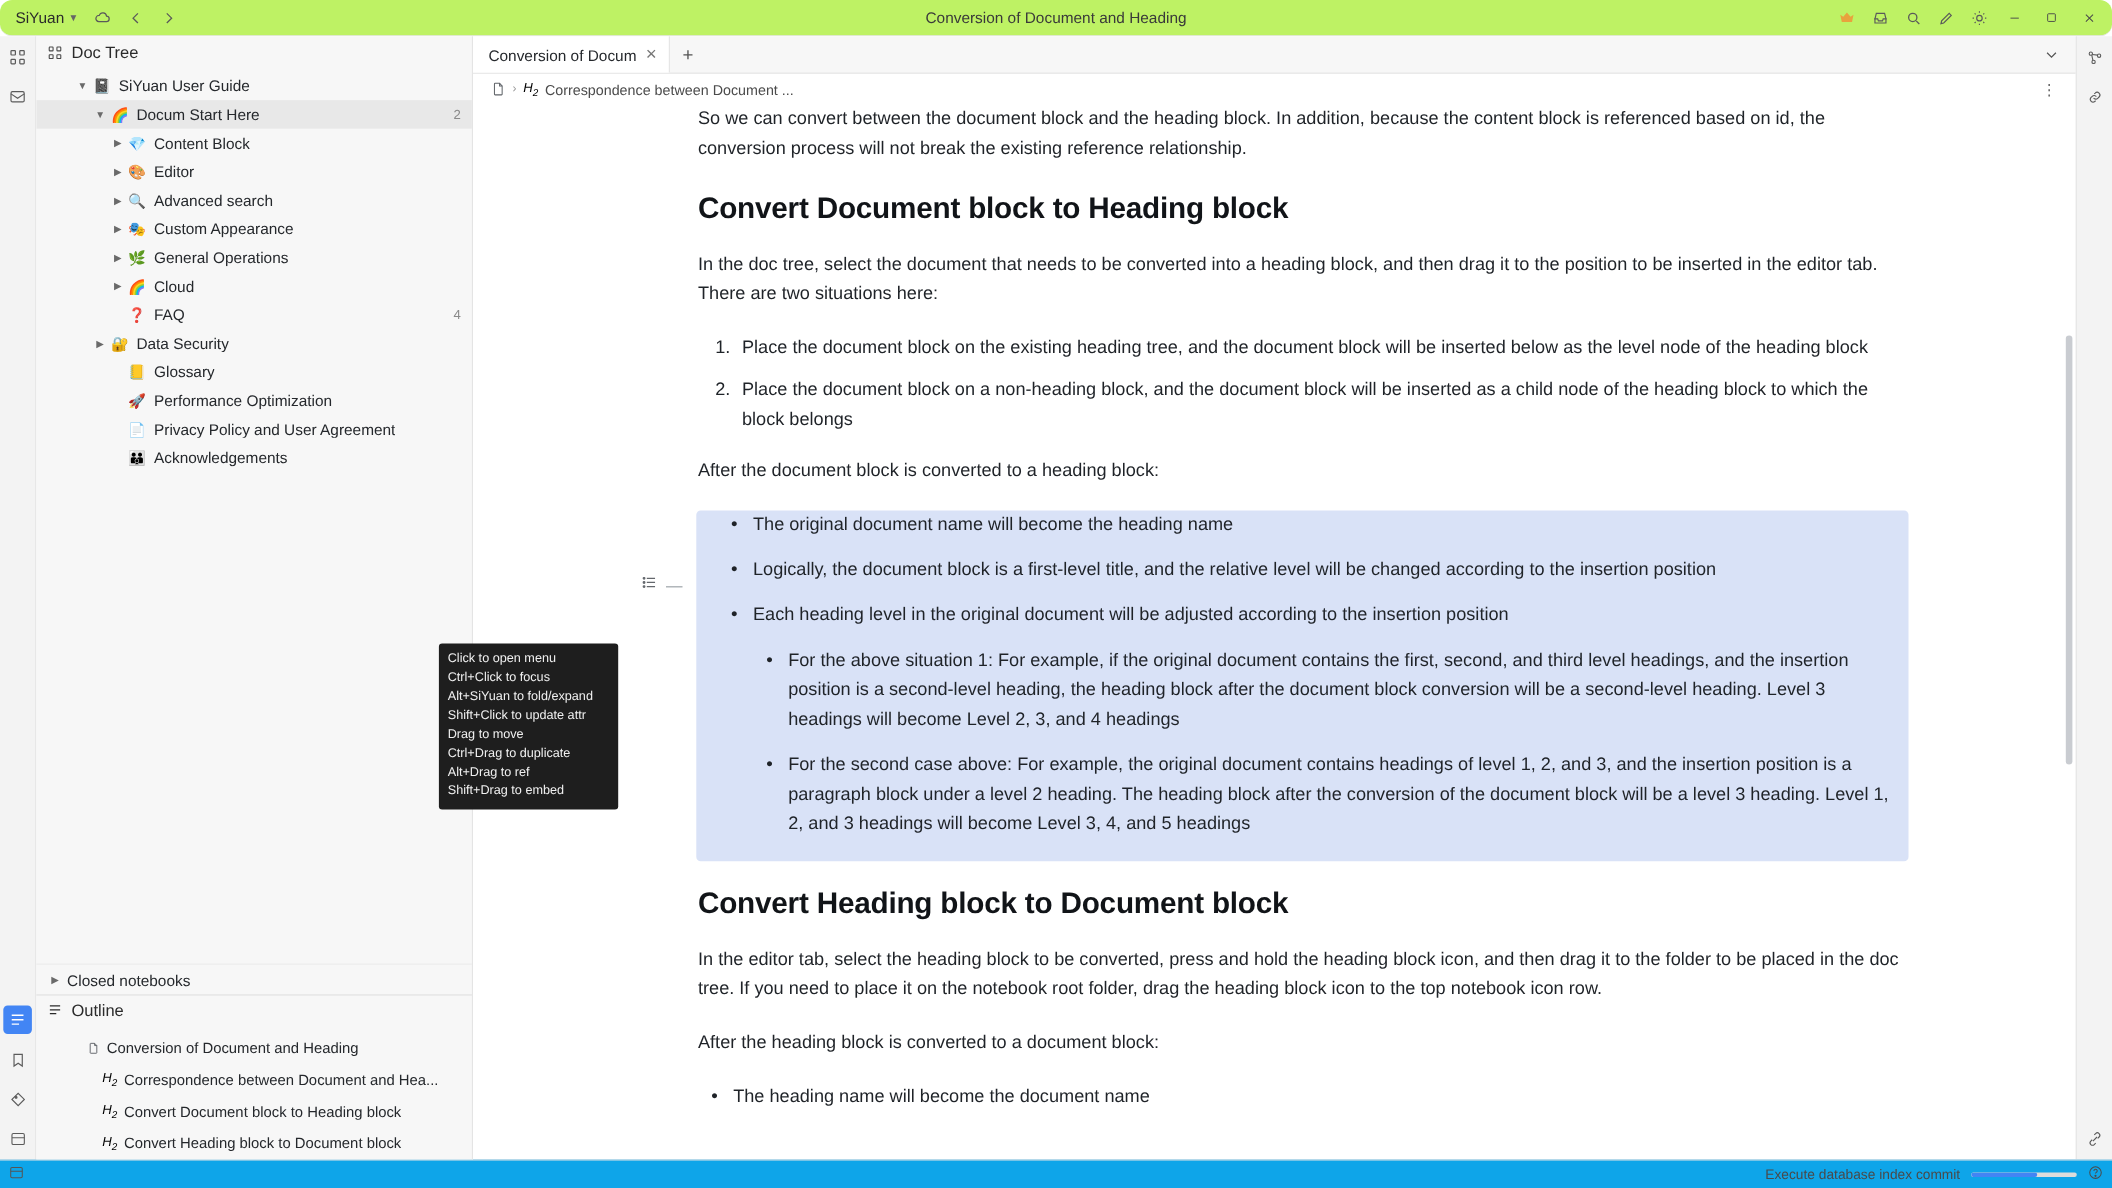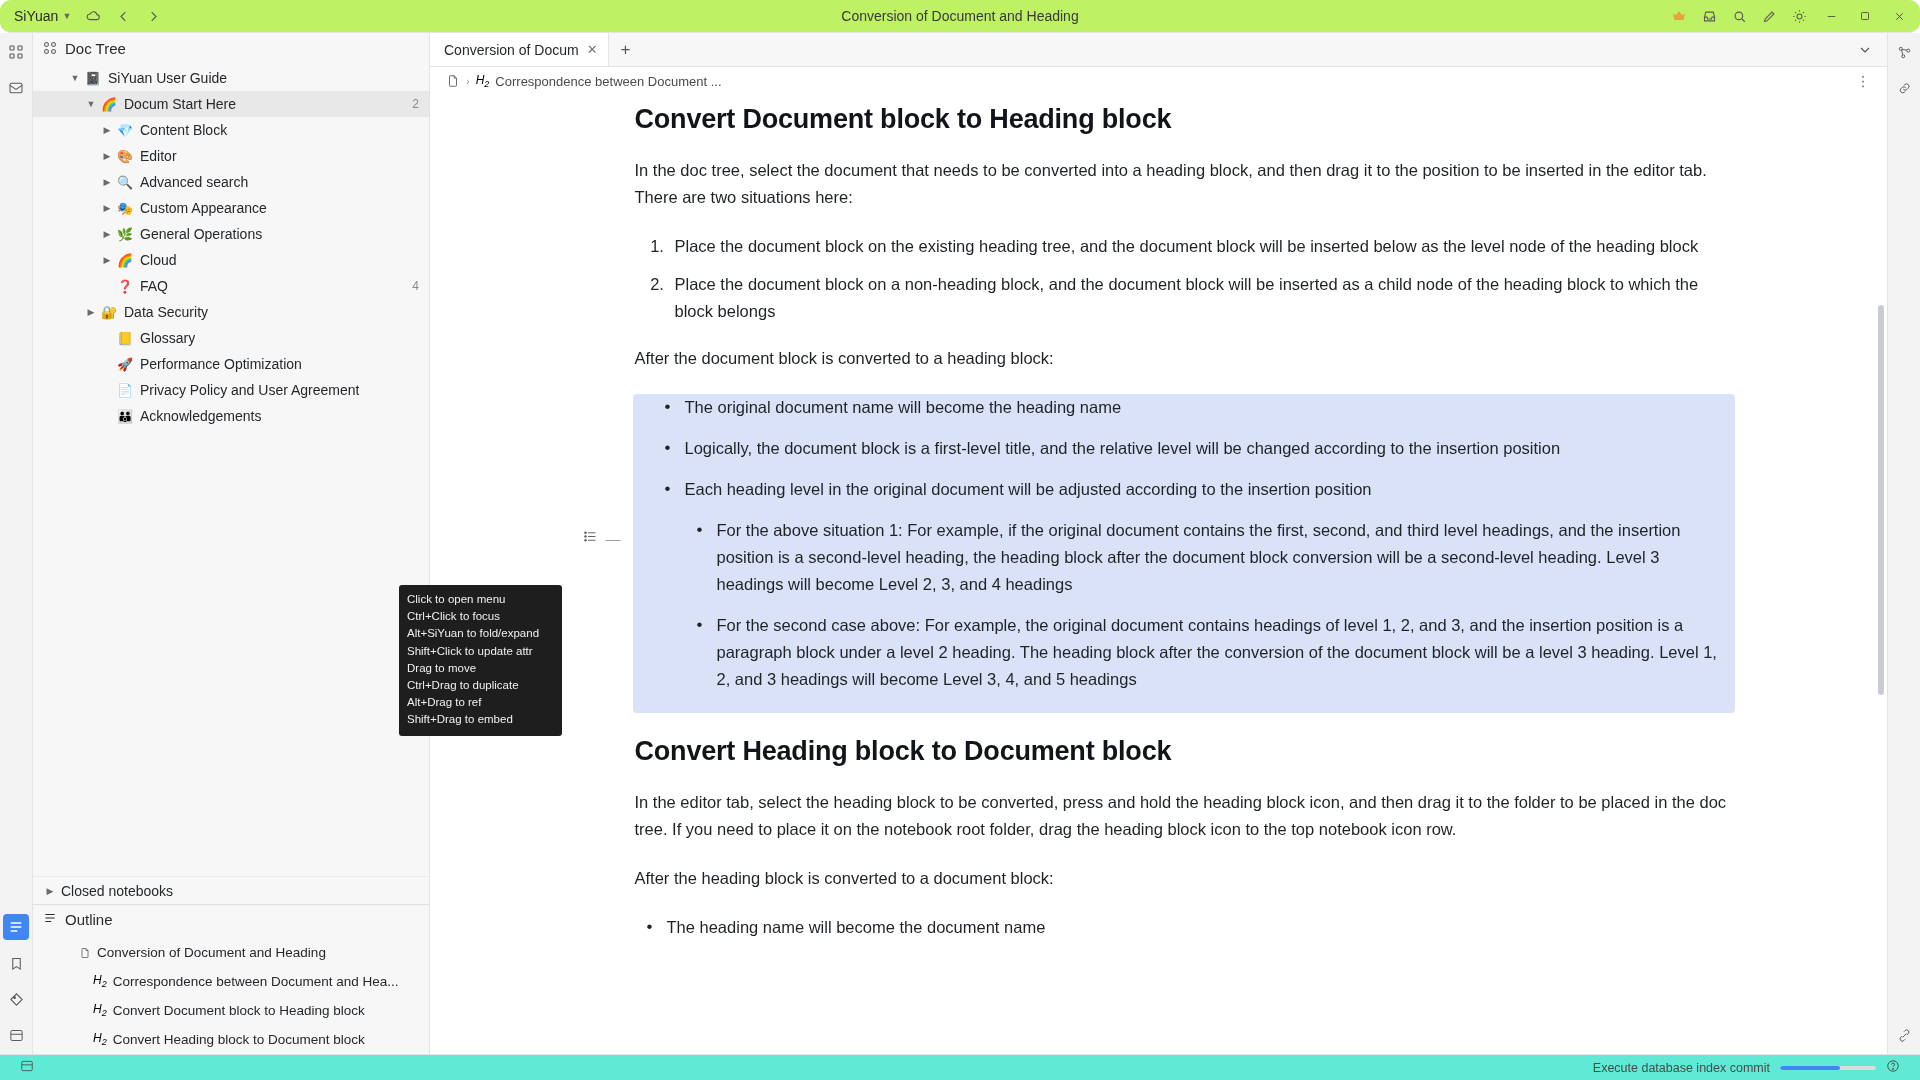--- a/index.html
+++ b/index.html
@@ -249,26 +249,26 @@
   
   .v-scroll {
     position: absolute; right: 3px; top: 210px;
     width: 6px; height: 390px; border-radius: 3px;
     background: #c9ccd1;
   }
 
   
   .statusbar {
     height: 26px;
-    background: #5eead4;
+    background: #0ea5e9;
     border-top: 1px solid #e4e4e4;
     display: flex; align-items: center;
     font-size: 12.5px; color: #4a4a4a;
     flex: 0 0 26px;
-    padding: 0 20px;
+    padding: 0 8px;
   }
   .sb-left { display: flex; align-items: center; gap: 8px; color: #555; }
   .sb-right { margin-left: auto; display: flex; align-items: center; gap: 10px; }
   .progress-track {
     width: 96px; height: 4px; border-radius: 2px; background: #dcdcdc; position: relative; overflow: hidden;
   }
   .progress-fill { position: absolute; left: 0; top: 0; bottom: 0; width: 62%; background: #4285f4; border-radius: 2px; }
 </style>
 </head>
 <body>
@@ -552,20 +552,21 @@
         <span class="bc-sep">›</span>
         <span class="h2tag">H<sub>2</sub></span>
         <span>Correspondence between Document ...</span>
         <span class="bc-dots">⋮</span>
       </div>
 
       <div class="editor">
         <div class="doc">
 
 
+          <p class="p">So we can convert between the document block and the heading block. In addition, because the content block is referenced based on id, the conversion process will not break the existing reference relationship.</p>
 
           <h1 class="doc-h">Convert Document block to Heading block</h1>
 
           <p class="p">In the doc tree, select the document that needs to be converted into a heading block, and then drag it to the position to be inserted in the editor tab. There are two situations here:</p>
 
           <ol class="num">
             <li>Place the document block on the existing heading tree, and the document block will be inserted below as the level node of the heading block</li>
             <li>Place the document block on a non-heading block, and the document block will be inserted as a child node of the heading block to which the block belongs</li>
           </ol>
 

